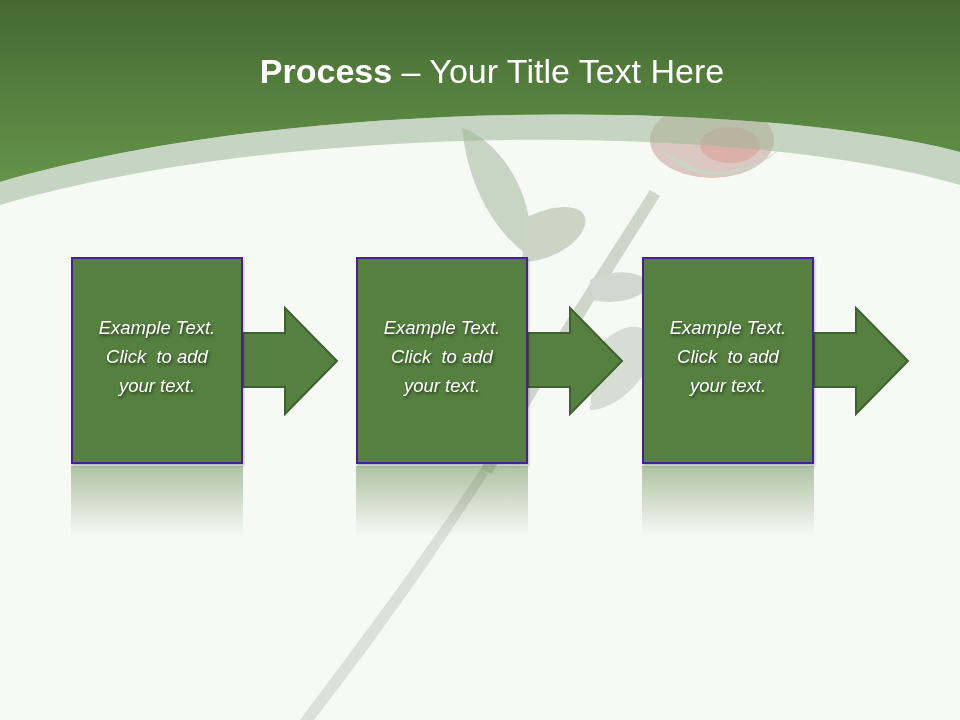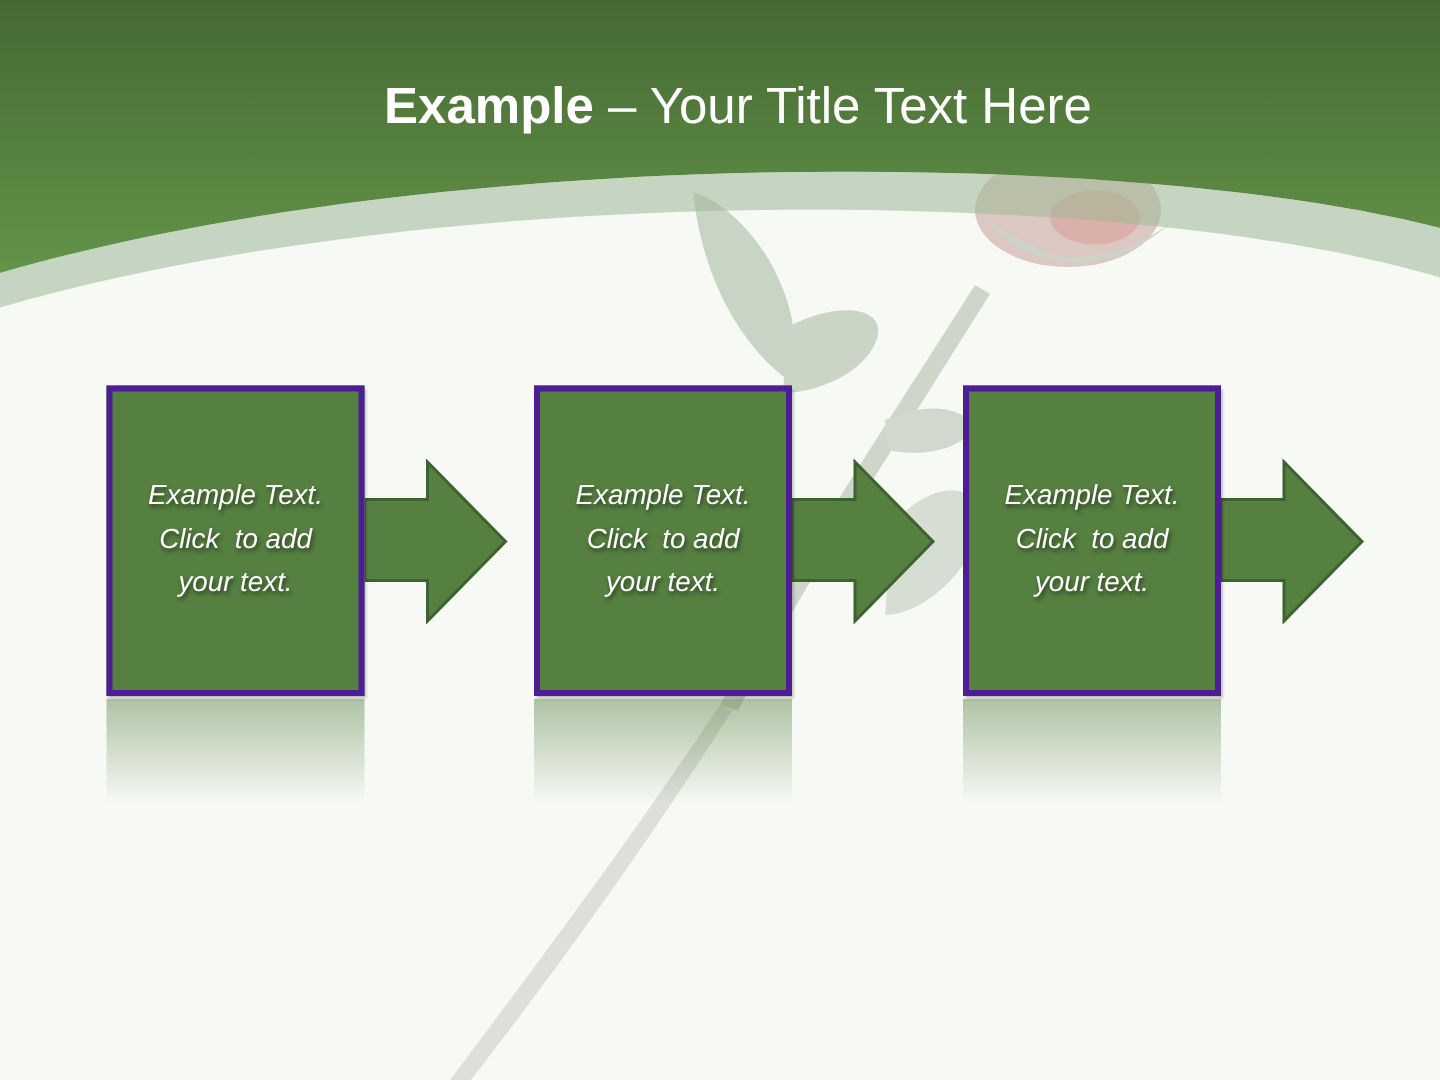--- a/index.html
+++ b/index.html
@@ -2,21 +2,21 @@
 <html><head>
 <meta charset="utf-8">
 <style>
   html,body{margin:0;padding:0;}
   body{width:960px;height:720px;overflow:hidden;background:#f6f8f4;font-family:"Liberation Sans",sans-serif;position:relative;}
   .slide{position:absolute;left:0;top:0;width:960px;height:720px;background:#f7f9f5;overflow:hidden;}
   .bg-svg{position:absolute;left:0;top:0;}
   .title{position:absolute;left:0;top:52px;width:984px;text-align:center;color:#fff;font-size:34px;letter-spacing:0px;}
   .title .bold{font-weight:bold;}
   .step{position:absolute;}
-  .box{position:absolute;width:172px;height:207px;background:#558040;border:4px solid #4c1d95;box-sizing:border-box;box-shadow:1px 2px 2px rgba(0,0,0,0.25);}
+  .box{position:absolute;width:172px;height:207px;background:#558040;border:2px solid #4c1d95;box-sizing:border-box;box-shadow:1px 2px 2px rgba(0,0,0,0.25);}
   .box-text{position:absolute;left:0;top:54px;width:100%;text-align:center;color:#fff;font-style:italic;font-size:18.5px;line-height:29px;text-shadow:1px 2px 3px rgba(0,0,0,0.55);}
   .reflection{position:absolute;width:172px;height:70px;background:linear-gradient(to bottom,rgba(85,128,64,0.45),rgba(85,128,64,0.0));}
 </style>
 </head>
 <body>
 
 <div class="slide">
 
   <svg class="bg-svg" width="960" height="720" viewBox="0 0 960 720">
     <defs>
@@ -41,21 +41,21 @@
       <ellipse cx="730" cy="145" rx="30" ry="18" fill="#d9a9a0"></ellipse>
       <path d="M660 150 C 690 180, 740 190, 790 140 C 760 170, 720 175, 700 170 Z" fill="#c7d2c3"></path>
     </g>
 
     <path d="M0 0 L960 0 L960 152 C 760 100, 300 95, 0 182 Z" fill="url(#hdr)"></path>
 
     <path d="M0 182 C 300 95, 760 100, 960 152 L 960 185 C 760 125, 300 118, 0 205 Z" fill="#9fb898" opacity="0.55"></path>
   </svg>
 
   <div class="title">
-    <span class="bold">Example</span><span> – Your Title Text Here</span>
+    <span class="bold">Process</span><span> – Your Title Text Here</span>
   </div>
 
   <div class="step" style="left:0;top:0;">
     <svg style="position:absolute;left:243px;top:306px;" width="98" height="110" viewBox="0 0 98 110">
       <polygon points="0,27 42,27 42,2 94,55 42,108 42,81 0,81" fill="#558040" stroke="#3e6130" stroke-width="2"></polygon>
     </svg>
     <div class="box" style="left:71px;top:257px;">
       <div class="box-text">
         <div>Example Text.</div>
         <div style="white-space:pre;">Click  to add</div>

